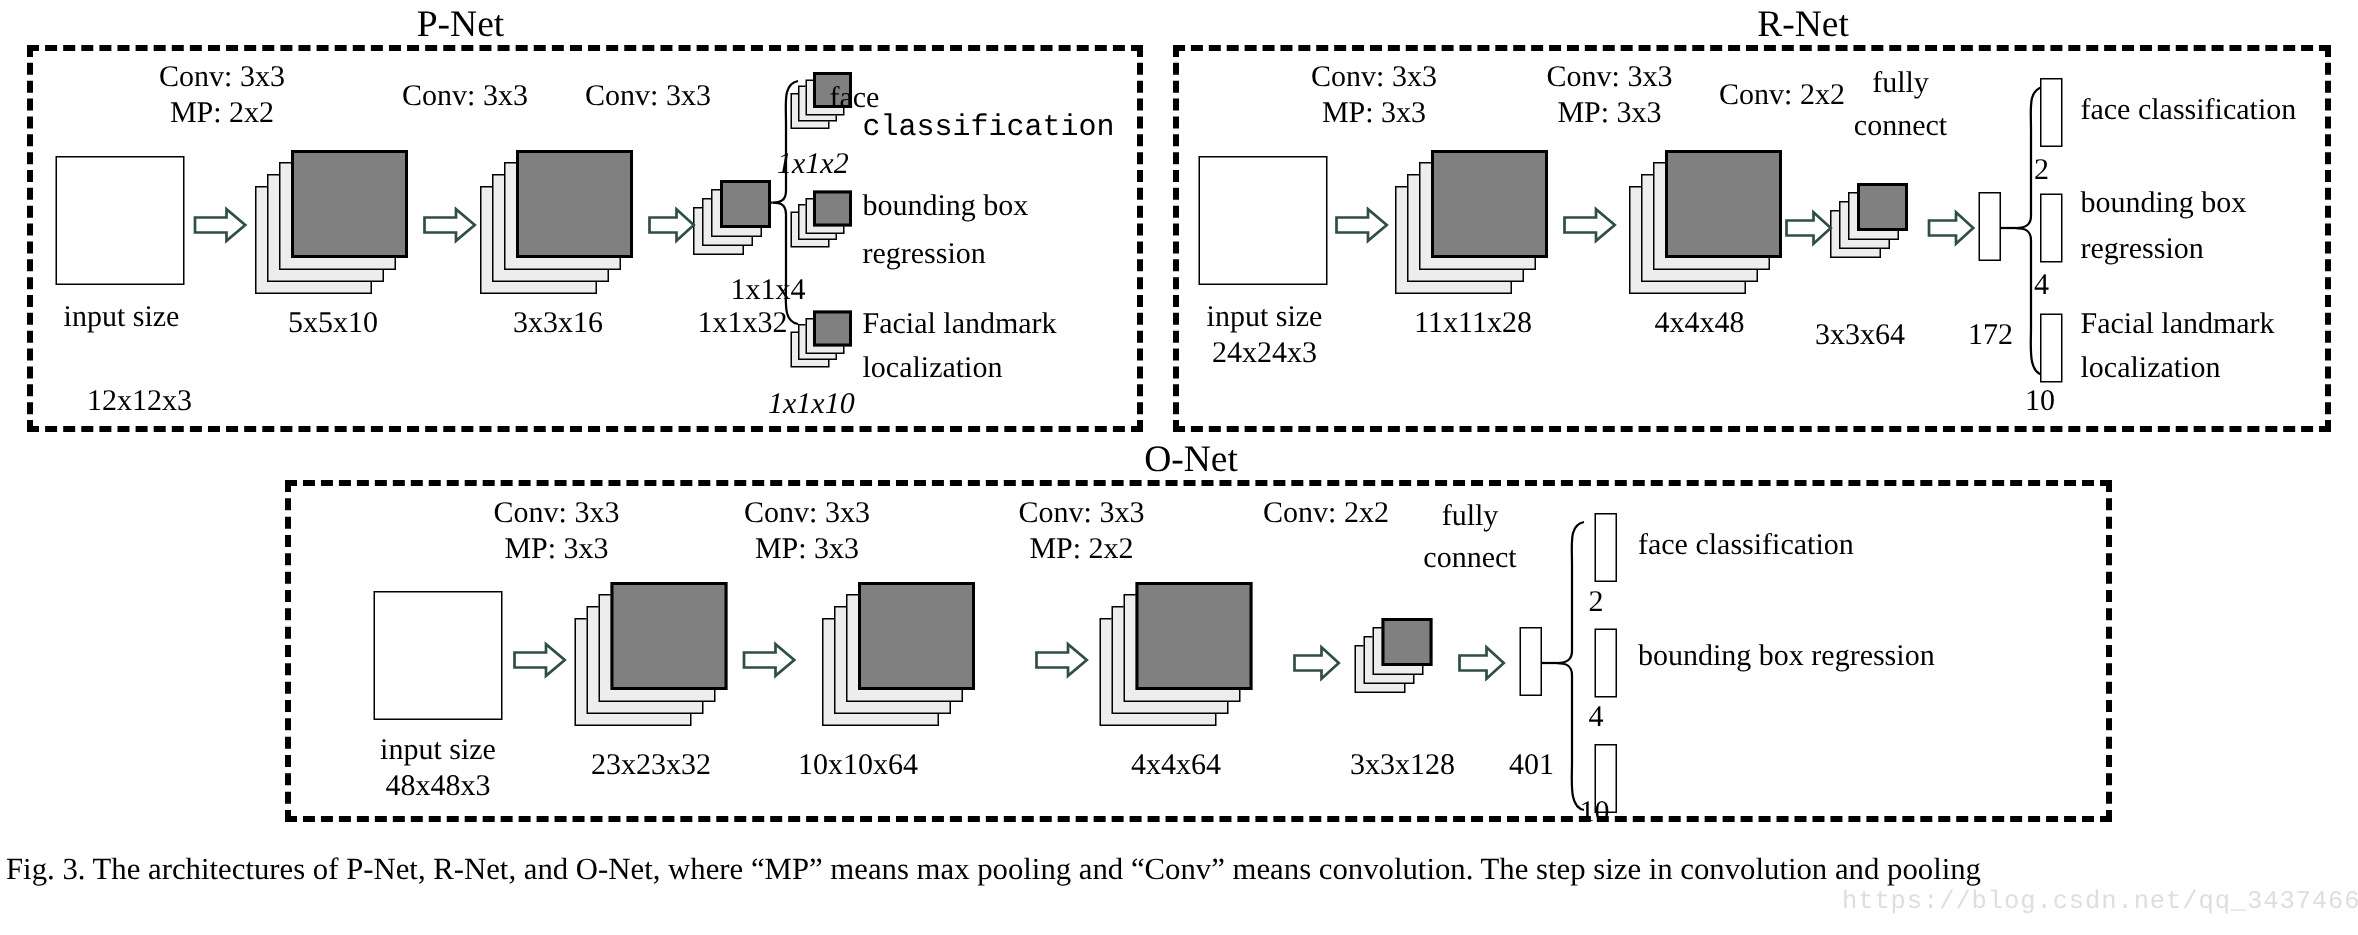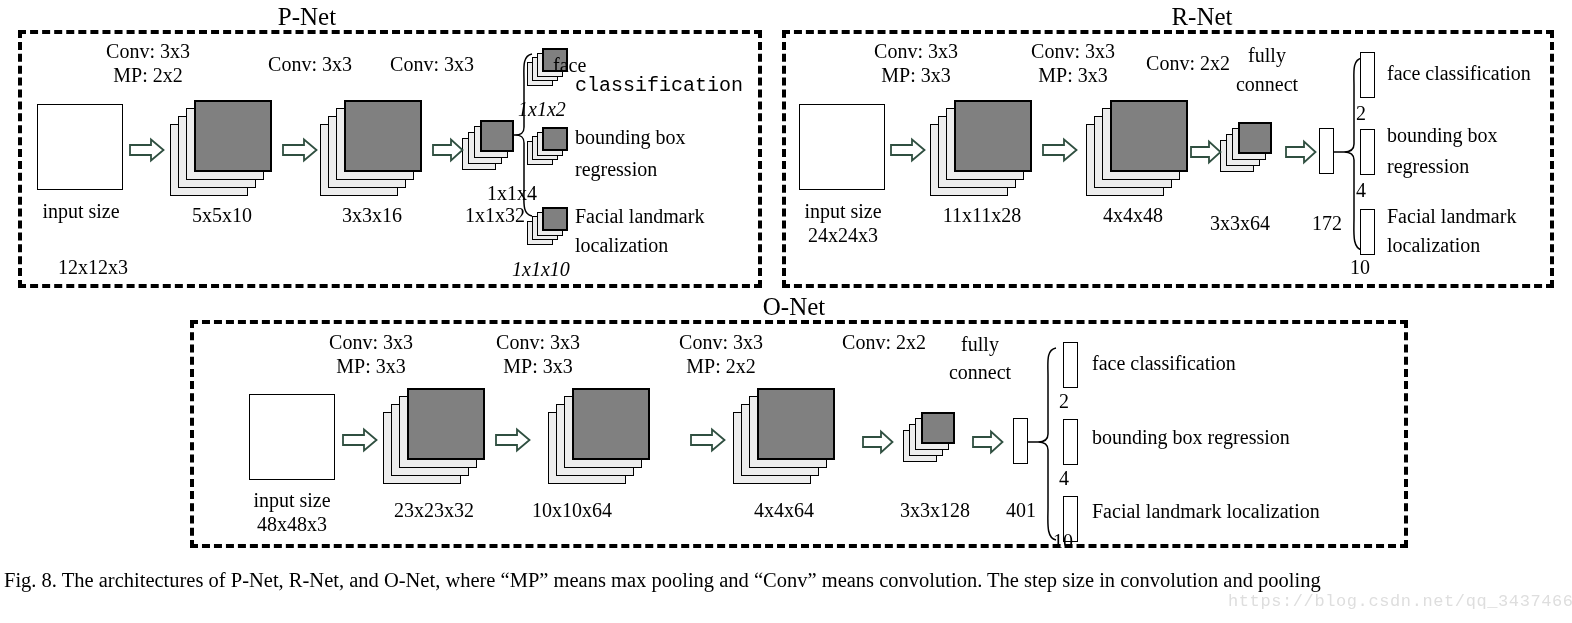--- a/index.html
+++ b/index.html
@@ -394,20 +394,19 @@
 
   <div class="fcbar" style="left:1063px; top:342px; width:15px; height:46px;"></div>
   <div class="lbl" style="left:1092px; top:352px;">face classification</div>
   <div class="lbl" style="left:1059px; top:390px;">2</div>
 
   <div class="fcbar" style="left:1063px; top:419px; width:15px; height:46px;"></div>
   <div class="lbl" style="left:1092px; top:426px;">bounding box regression</div>
   <div class="lbl" style="left:1059px; top:467px;">4</div>
 
   <div class="fcbar" style="left:1063px; top:496px; width:15px; height:46px;"></div>
-  <div class="lbl" style="left:1092px; top:500px;">Facial landmark localization</div>
   <div class="lbl" style="left:1053px; top:530px;">10</div>
 
-  <div class="caption" style="top:566px;">Fig. 8.  The architectures of P-Net, R-Net, and O-Net, where “MP” means max pooling and “Conv” means convolution. The step size in convolution and pooling</div>
+  <div class="caption" style="top:566px;">Fig. 3.  The architectures of P-Net, R-Net, and O-Net, where “MP” means max pooling and “Conv” means convolution. The step size in convolution and pooling</div>
 
   <div class="watermark" style="left:1228px; top:592px;">https://blog.csdn.net/qq_34374664</div>
 
 </div>
 
 </body></html>

